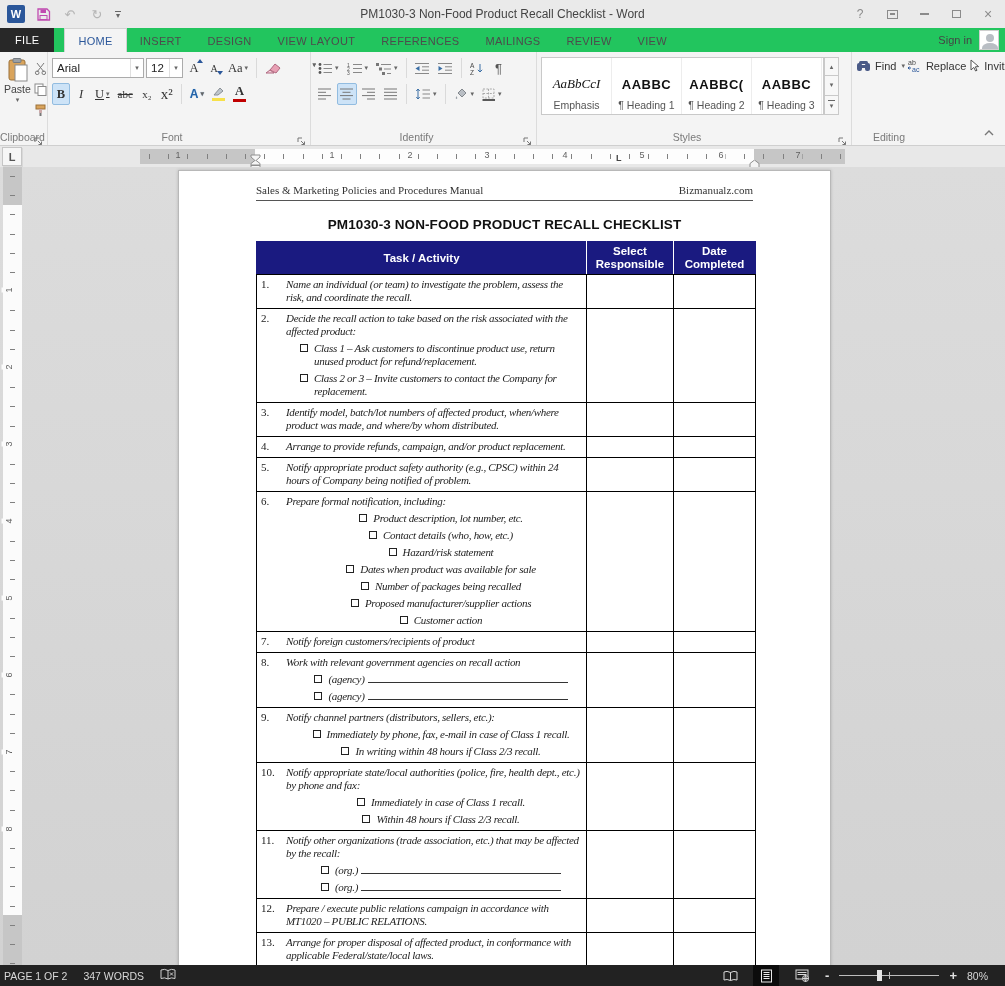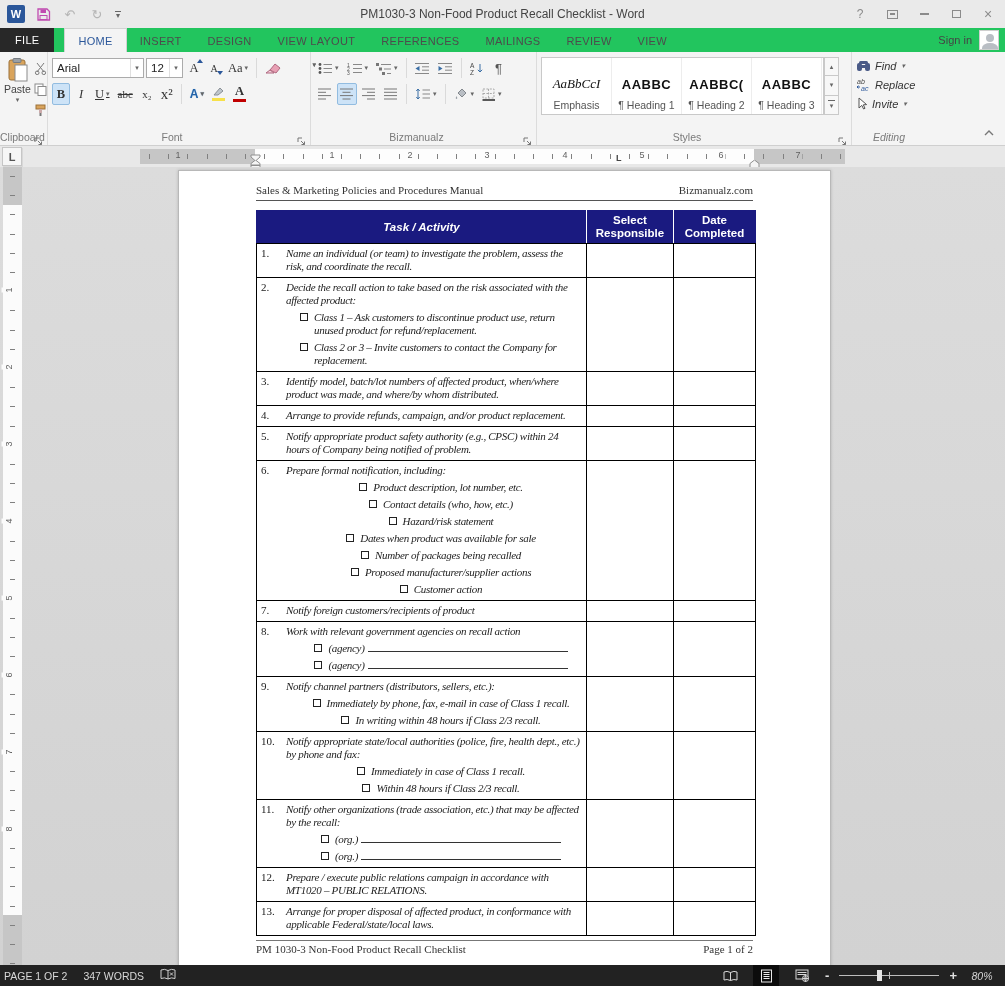--- a/index.html
+++ b/index.html
@@ -87,21 +87,21 @@
   .style-prev.italic { font-family:"Liberation Serif", serif; font-style:italic; font-size:13px; }
   .style-prev.hd { font-weight:bold; letter-spacing:.5px; }
   .style-name { font-size:10.5px; color:#555; }
   .gal-scroll { display:flex; flex-direction:column; margin-top:2px; }
   .gal-btn { width:15px; height:19.3px; border:1px solid #c9c9c9; border-top-width:0; background:#f7f7f7;
              display:flex; align-items:center; justify-content:center; font-size:7px; color:#666; flex-direction:column; }
   .gal-btn:first-child { border-top-width:1px; }
   .gal-btn .morebar { width:7px; border-top:1px solid #666; margin-bottom:1px; display:block; }
 
   
-  .g-edit { width:90px; display:flex; flex-direction:column; gap:2px; padding-top:5px;font-style:italic; }
+  .g-edit { width:90px; display:flex; flex-direction:row; gap:2px; padding-top:5px; }
   .edit-item { display:flex; align-items:center; gap:4px; font-size:11px; color:#333; height:17px; }
   .ribbon-collapse { position:absolute; right:10px; bottom:4px; }
 
   
   .ruler-band { height:21px; position:relative; background:#e8e8e8; }
   .tabsel { position:absolute; left:2px; top:1px; width:20px; height:19px; background:#f6f6f6;
             border:1px solid #c6c6c6; color:#555; font-size:11px; font-weight:bold;
             display:flex; align-items:center; justify-content:center; box-shadow:1px 1px 0 #d8d8d8; }
   .hruler { position:absolute; left:140px; width:705px; top:3px; height:15px; background:#c6c6c6; }
   .hruler .white { position:absolute; left:115px; width:499px; top:0; height:15px; background:#fdfdfd; }
@@ -125,21 +125,21 @@
           font-family:"Liberation Serif", serif; color:#222; }
   .page-hdr { display:flex; justify-content:space-between; font-size:11px; color:#333;
               border-bottom:1px solid #555; padding-bottom:4px; }
   .doc-title { text-align:center; font-family:"Liberation Sans", sans-serif; font-weight:bold;
                font-size:13.5px; color:#111; margin-top:16px; letter-spacing:.1px; }
 
   table.checklist { border-collapse:collapse; width:499px; margin-top:9px; table-layout:fixed; }
   .checklist th { background:#1a1a80; color:#fff; font-family:"Liberation Sans", sans-serif;
                   font-size:11.5px; line-height:13px; font-weight:bold; text-align:center;
                   padding:3px 2px; border:1px solid #fff; border-top-color:#1a1a80; border-bottom-color:#000; }
-  .checklist th:first-child { border-left-color:#1a1a80;font-style:italic; }
+  .checklist th:first-child { border-left-color:#1a1a80; }
   .checklist th:last-child { border-right-color:#1a1a80; }
   .checklist td { border:1px solid #000; vertical-align:top; padding:3px 4px 4px 4px; }
   .col-task { width:330px; } .col-party { width:87px; } .col-date { width:82px; } 
   .task-inner { display:flex; }
   .num { width:25px; flex:none; font-size:11px; line-height:13px; }
   .task-body { flex:1;font-style:italic; }
   .task-text, .chk-text { font-size:11px; line-height:13px; letter-spacing:-0.3px; }
   .chk-item { margin-top:4px; margin-left:14px; display:flex; align-items:flex-start;justify-content:center; }
   .chk { flex:none; width:8px; height:8px; border:1px solid #222; margin:2px 6px 0 0; background:#fff; }
   .blank-line { display:inline-block; width:200px; border-bottom:1px solid #333; height:10px; margin-left:3px; }
@@ -412,21 +412,21 @@
       </span>
       <span class="rbtn">
         <svg width="14" height="13">
             <rect x="1" y="1" width="11" height="9" fill="none" stroke="#aaa" stroke-dasharray="2 1.4"></rect>
             <path d="M6.5 1 V10 M1 5.5 H12" stroke="#aaa" stroke-dasharray="2 1.4"></path>
             <path d="M0.5 12 H13" stroke="#333" stroke-width="1.6"></path>
           </svg>
           <span class="dd">▾</span>
       </span>
     </div>
-    <span class="rlabel">Bizmanualz</span>
+    <span class="rlabel">Identify</span>
     <span class="launcher">
       <svg width="9" height="9">
           <path d="M1 1 H5 M1 1 V5" stroke="#777" fill="none"></path>
           <path d="M4 4 L7.5 7.5 M7.5 4.5 V7.5 H4.5" stroke="#777" fill="none"></path>
         </svg>
     </span>
   </div>
 
   <div class="rgroup g-styles">
     <div class="gallery">
@@ -543,20 +543,21 @@
       <span class="vnum" style="top: 578px; background: rgb(251, 251, 251);">7</span>
       <span class="vnum" style="top: 655px; background: rgb(251, 251, 251);">8</span>
     </div>
 
   <div class="page">
     <div class="page-hdr">
       <span>Sales &amp; Marketing Policies and Procedures Manual</span>
       <span>Bizmanualz.com</span>
     </div>
 
+    <div class="doc-title">PM1030-3 NON-FOOD PRODUCT RECALL CHECKLIST</div>
 
     <table class="checklist">
       <colgroup>
           <col class="col-task">
           <col class="col-party">
           <col class="col-date">
         </colgroup>
       <thead>
         <tr>
           <th>Task / Activity</th>
@@ -836,15 +837,15 @@
           <path d="M7.5 9.5 H13.5 M10.5 6.5 Q8.8 9.5 10.5 12.5 M10.5 6.5 Q12.2 9.5 10.5 12.5" stroke="#d8d8d8" fill="none"></path>
         </svg>
     </span>
     <span class="zoomsign">-</span>
     <span class="zoomtrack">
       <span class="line"></span>
         <span class="midtick"></span>
       <span class="handle"></span>
     </span>
     <span class="zoomsign">+</span>
-    <span style="width:30px;text-align:center;font-style:italic;">80%</span>
+    <span style="width:30px;text-align:left;">80%</span>
   </div>
 </div>
 
 </body></html>

